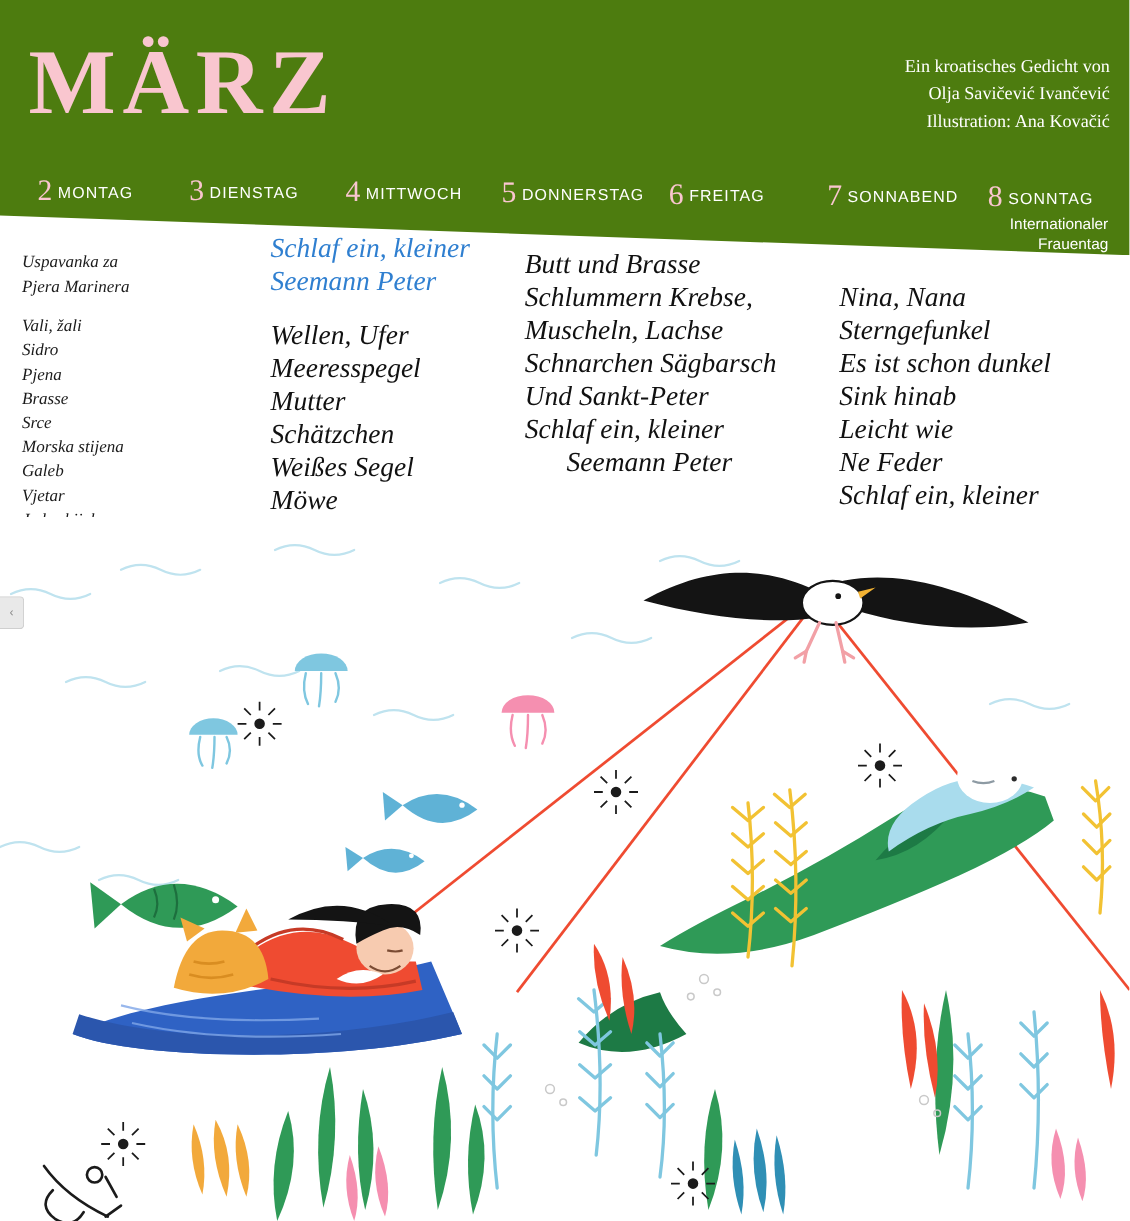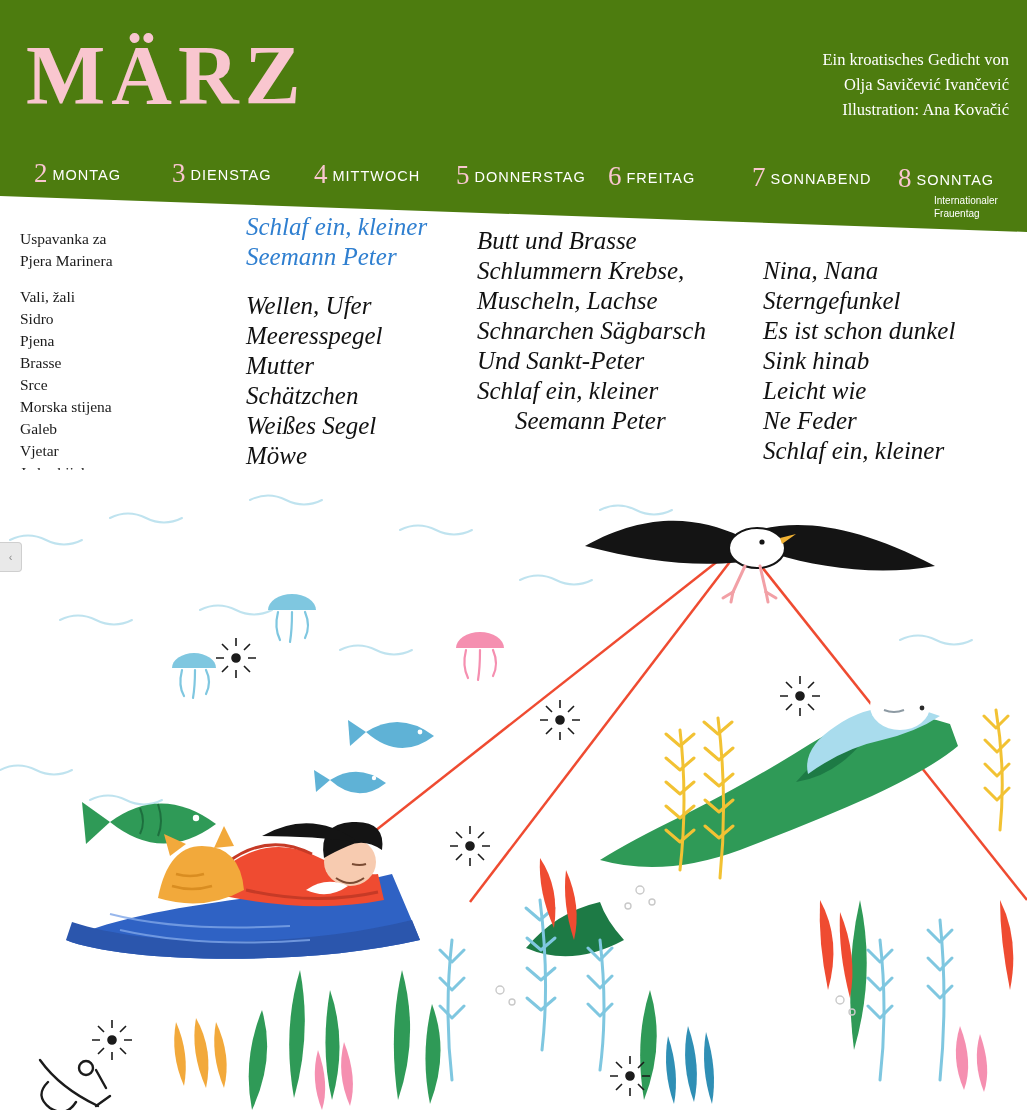--- a/index.html
+++ b/index.html
@@ -75,41 +75,42 @@
   .day .name {
     font-family: "Liberation Sans", sans-serif;
     font-size: 14.5px;
     letter-spacing: 1px;
     text-transform: uppercase;
     color: #ffffff;
   }
   .day .note {
     display: block;
     font-family: "Liberation Sans", sans-serif;
-    font-size: 10px;
+    font-size: 14px;
     line-height: 1.25;
     color: #ffffff;
-    margin-left: 36px;
+    margin-left: 20px;
     margin-top: 1px;
     letter-spacing: 0;
     text-transform: none;
+    text-align: right;
   }
 
   
   #col-original {
     position: absolute;
     left: 20px;
     top: 228px;
     width: 200px;
     font-family: "Liberation Serif", serif;
     font-size: 15.5px;
     color: #1a1a1a;
     line-height: 1.42;
   }
-  #col-original .stanza { margin-bottom: 14px; }
+  #col-original .stanza { margin-bottom: 14px; font-style: italic; }
   #col-original .line { white-space: nowrap; }
 
   
   .poem-col {
     position: absolute;
     font-family: "Liberation Serif", serif;
     font-style: italic;
     font-size: 25px;
     line-height: 1.2;
     color: #111111;

